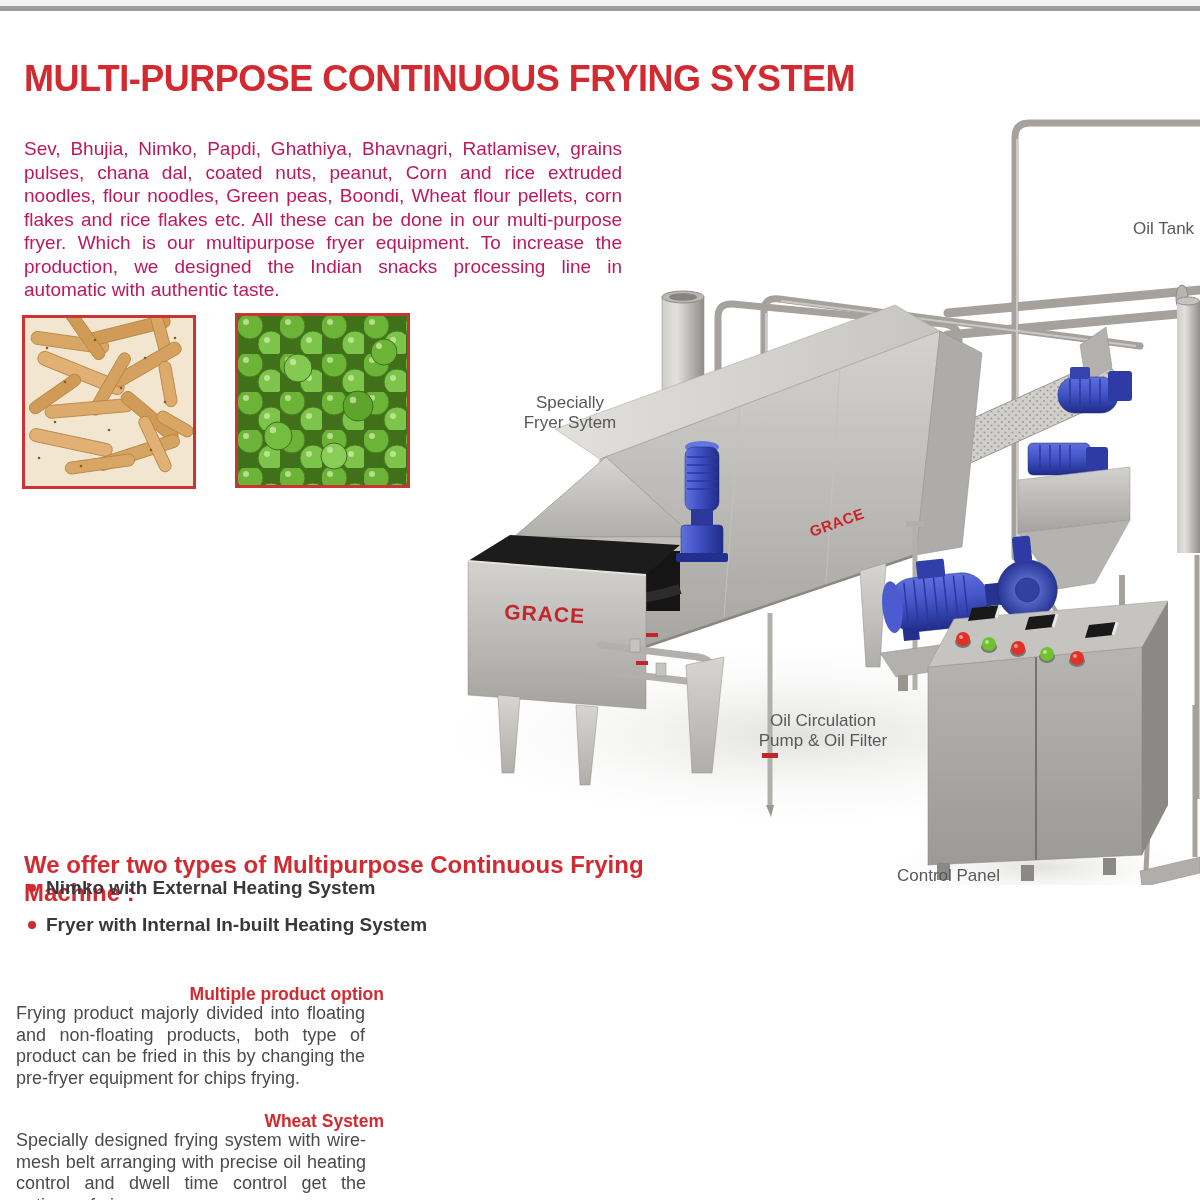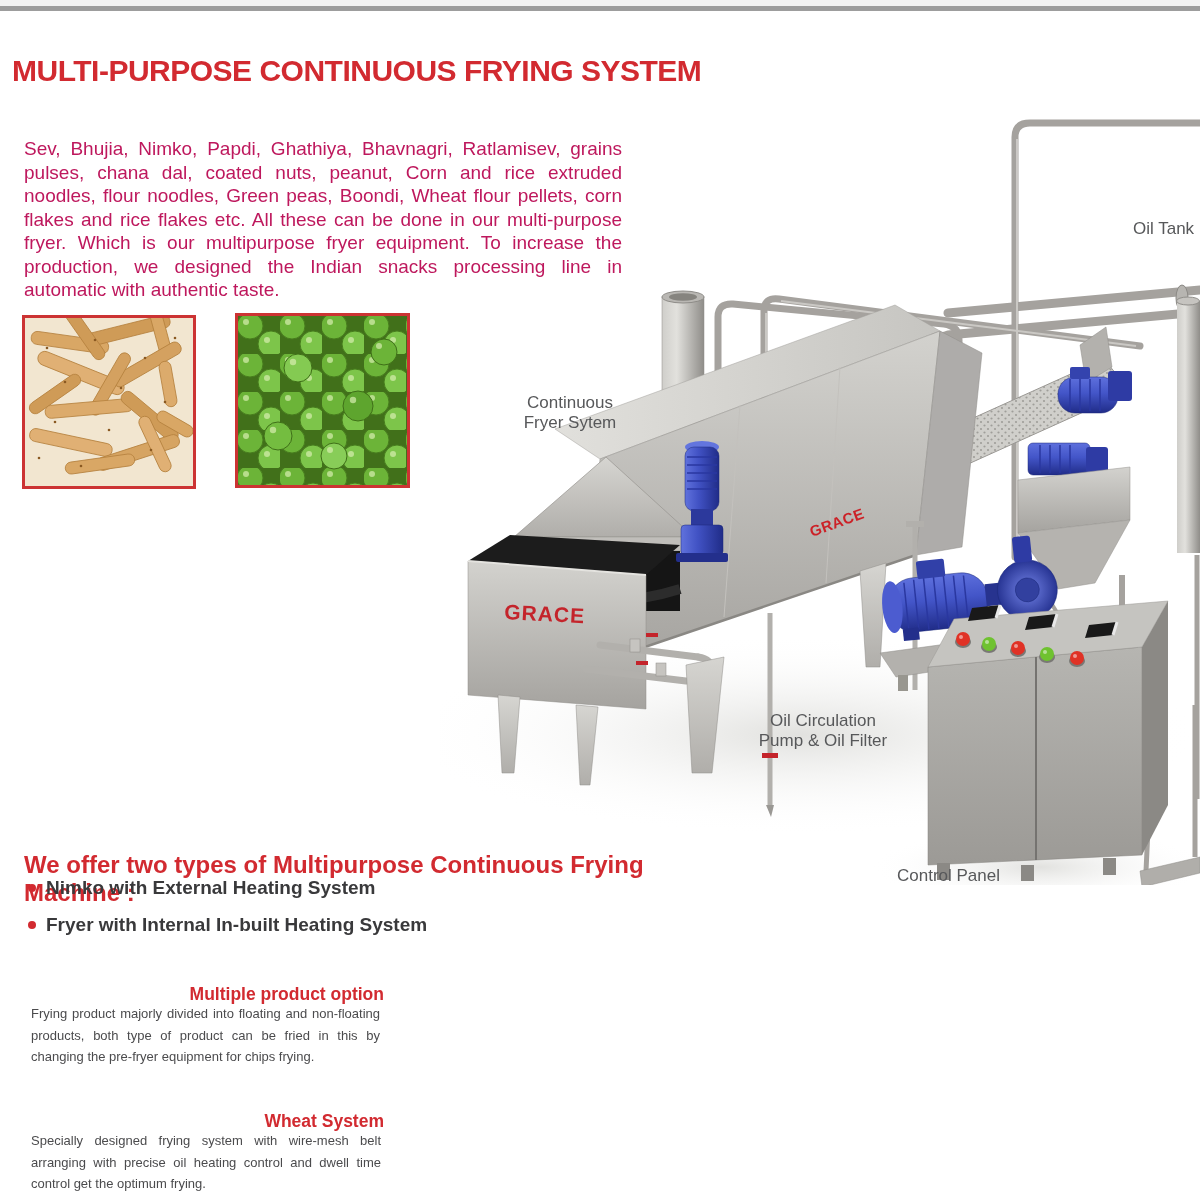--- a/index.html
+++ b/index.html
@@ -3,22 +3,22 @@
 <meta charset="utf-8">
 <style>
   html,body{margin:0;padding:0;}
   body{
     width:1200px;height:1200px;position:relative;overflow:hidden;
     background:#ffffff;font-family:"Liberation Sans",sans-serif;
   }
   .topbar-light{position:absolute;top:0;left:0;width:1200px;height:6px;background:#f3f3f3;}
   .topbar{position:absolute;top:6px;left:0;width:1200px;height:5px;background:#9d9d9d;}
   .page-title{
-    position:absolute;left:12px;top:34px;width:900px;
-    font-size:30px;font-weight:bold;color:#d22a30;letter-spacing:-0.5px;
+    position:absolute;left:24px;top:34px;width:900px;
+    font-size:36px;font-weight:bold;color:#d22a30;letter-spacing:-0.5px;
   }
   .intro{
     position:absolute;left:24px;top:118px;width:598px;
     font-size:19px;line-height:23.5px;color:#be185d;text-align:justify;
   }
   .photo{position:absolute;border:3px solid #cc3333;background:#f2e6d0;}
   .photo svg{display:block;}
   #photo-sev{left:22px;top:315px;width:168px;height:168px;}
   #photo-peas{left:235px;top:313px;width:169px;height:169px;background:#4c7a1e;}
   #machine{position:absolute;left:440px;top:105px;width:760px;height:780px;}
@@ -40,21 +40,21 @@
   #offer-item-0{top:877px;}
   #offer-item-1{top:914px;}
   .bullet-dot{
     width:8px;height:8px;border-radius:50%;background:#d22a30;
     margin-right:10px;flex:0 0 auto;
   }
   .sec-heading{
     position:absolute;left:24px;font-size:17.5px;font-weight:bold;color:#d22a30;text-align:right;
   }
   .sec-body{
-    position:absolute;left:31px;font-size:13px;line-height:21.5px;
+    position:absolute;left:16px;font-size:18px;line-height:21.5px;
     color:#4b4b4d;text-align:justify;
   }
   #sec0-h{top:984px;width:360px;}
   #sec0-b{top:1003px;width:349px;}
   #sec1-h{top:1111px;width:360px;}
   #sec1-b{top:1130px;width:350px;}
 </style>
 </head>
 <body>
 
@@ -374,21 +374,21 @@
           <circle cx="635" cy="551" r="2"></circle>
       </g>
     </g>
     <rect x="497" y="758" width="13" height="17" fill="#8b8985"></rect>
     <rect x="581" y="760" width="13" height="16" fill="#8b8985"></rect>
     <rect x="663" y="753" width="13" height="17" fill="#8b8985"></rect>
   </g>
 </svg>
 
 <div class="mlabel" id="lbl-fryer">
-  <div>Continuous</div>
+  <div>Specially</div>
   <div>Fryer Sytem</div>
 </div>
 <div class="mlabel" id="lbl-oiltank">Oil Tank</div>
 <div class="mlabel" id="lbl-pump">
   <div>Oil Circulation</div>
   <div>Pump &amp; Oil Filter</div>
 </div>
 <div class="mlabel" id="lbl-panel">Control Panel</div>
 
 <div class="offer-heading">We offer two types of Multipurpose Continuous Frying Machine :</div>

